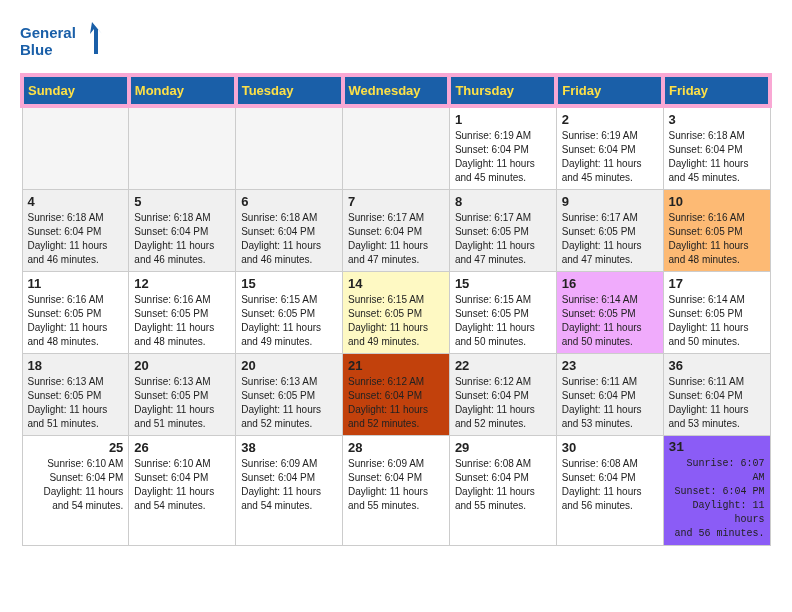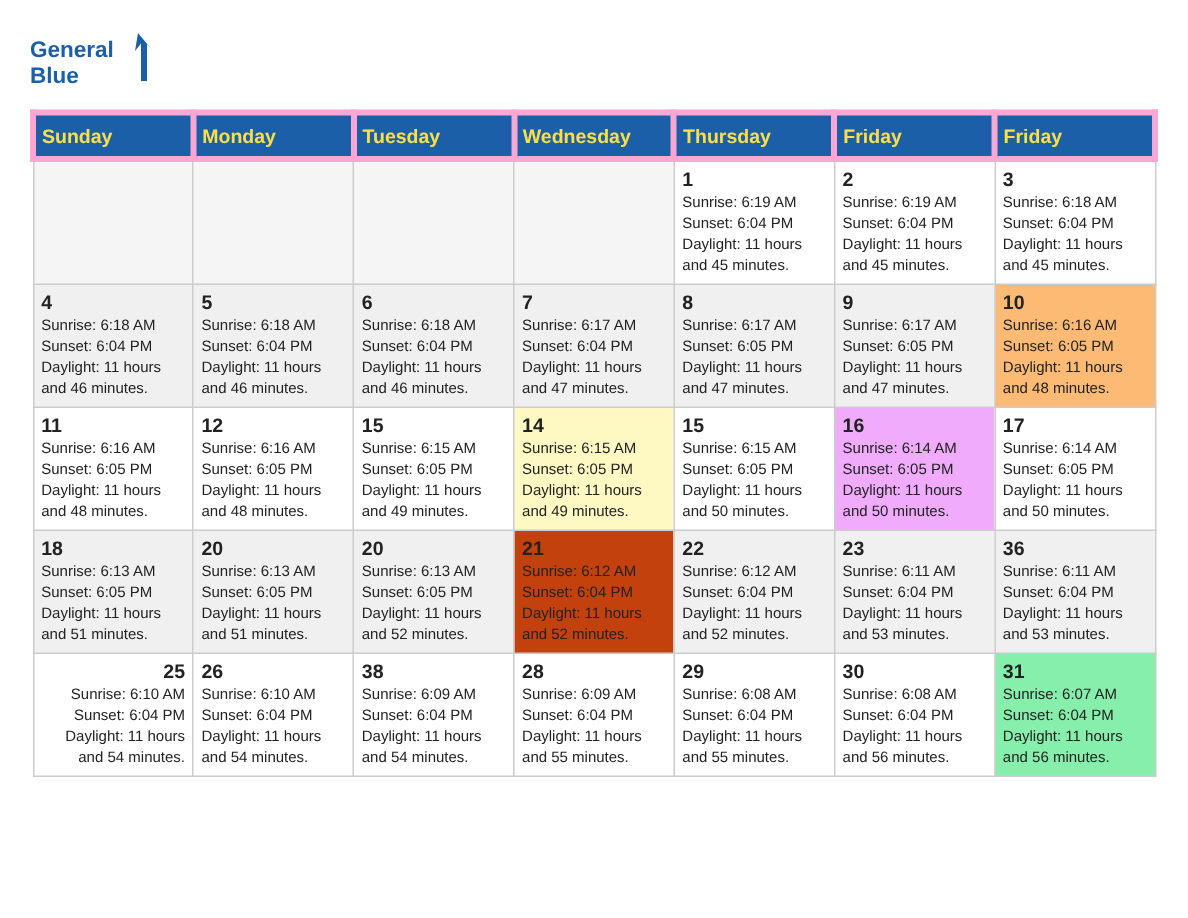--- a/index.html
+++ b/index.html
@@ -322,22 +322,22 @@
 Daylight: 11 hours
 and 55 minutes.</div>
         </td>
         <td style="background: rgb(255, 255, 255);">
           <span class="day-number">30</span>
           <div class="day-info" style="white-space: pre-line;">Sunrise: 6:08 AM
 Sunset: 6:04 PM
 Daylight: 11 hours
 and 56 minutes.</div>
         </td>
-        <td style="background: #86efac;">
+        <td style="background: #8b5cf6; font-family: Liberation Mono, monospace;">
           <span class="day-number">31</span>
-          <div class="day-info" style="white-space: pre-line;">Sunrise: 6:07 AM
+          <div class="day-info" style="white-space: pre-line; text-align: right;">Sunrise: 6:07 AM
 Sunset: 6:04 PM
 Daylight: 11 hours
 and 56 minutes.</div>
         </td>
       </tr>
     </tbody>
 </table>
 
 </body></html>

